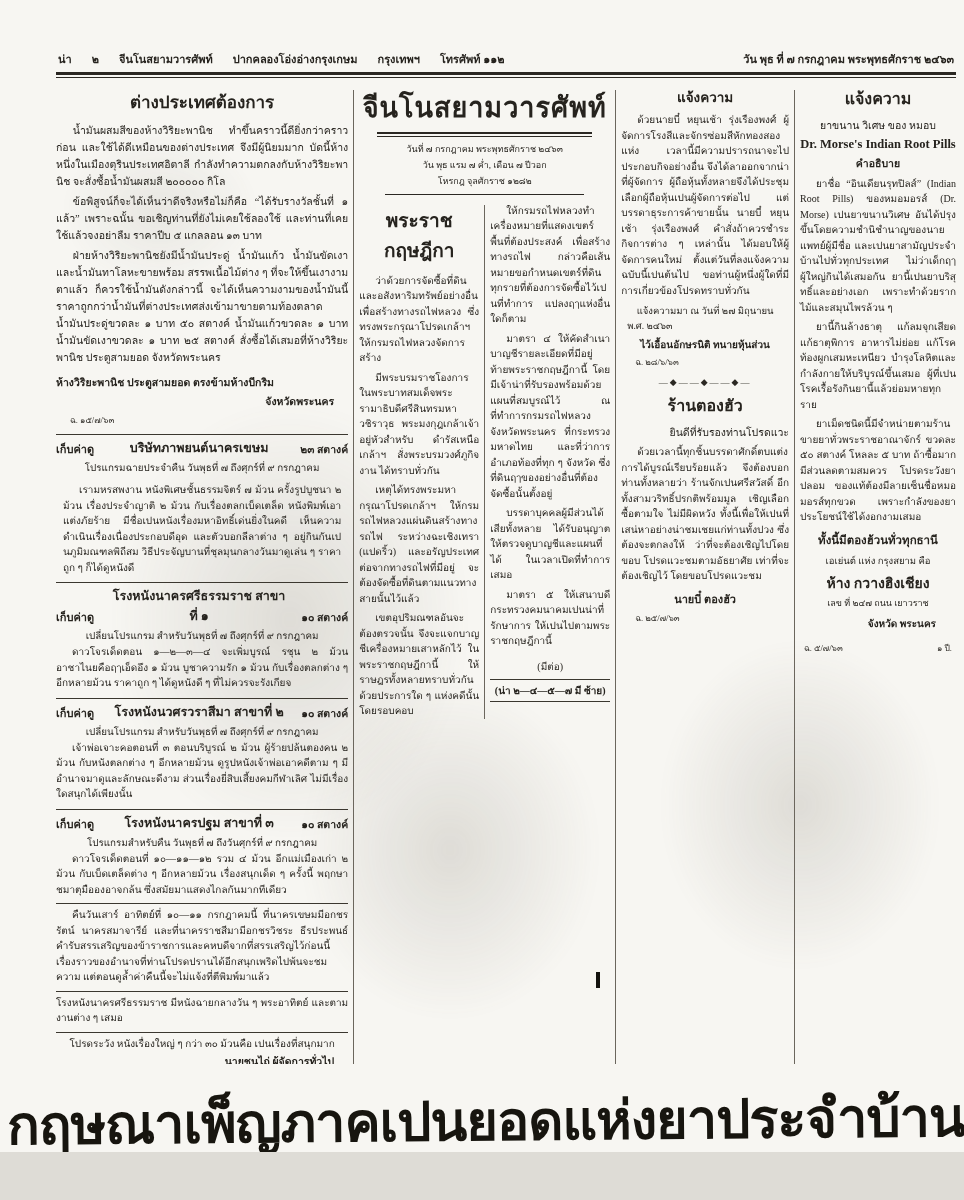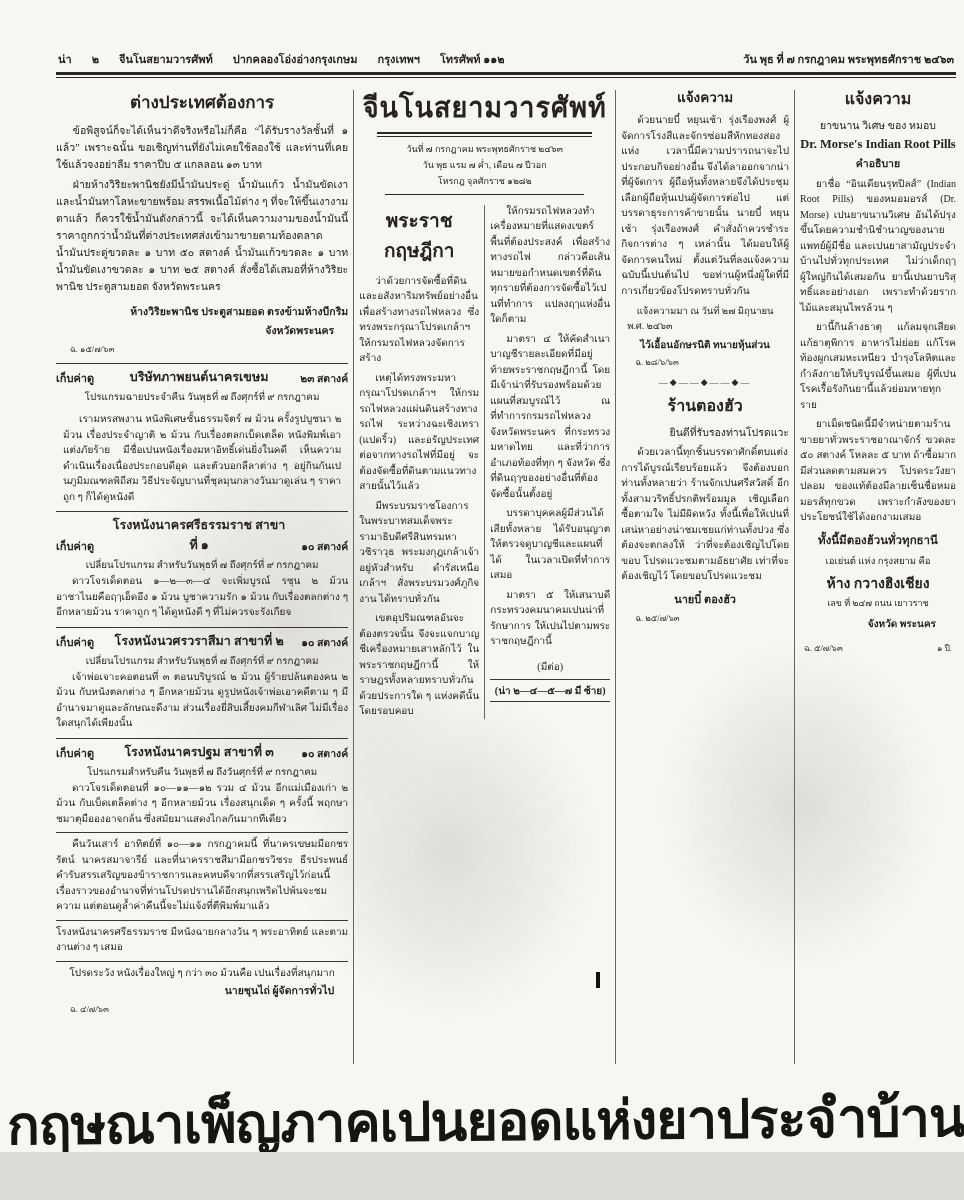--- a/index.html
+++ b/index.html
@@ -14,21 +14,21 @@
 
   
   .cols{display:flex;margin-top:8px;height:978px;overflow:hidden;}
   .vsep{width:1px;background:#6b665d;margin:4px 5px 0 5px;}
   .c1{width:296px;} .c2{width:252px;} .c3{width:170px;} .c4{width:158px;}
 
   .headline1{font-size:17px;font-weight:bold;text-align:center;margin:2px 0 7px;}
   .bodytxt{font-size:10.5px;line-height:1.62;text-align:justify;}
   .bodysm{font-size:10px;line-height:1.55;text-align:justify;}
   .indent{text-indent:1.6em;}
-  .sig-line{text-align:right;font-size:10.5px;font-weight:bold;margin-top:8px;}
+  .sig-line{text-align:left;font-size:10.5px;font-weight:bold;margin-top:8px;}
   .sig-right{text-align:right;font-size:10.5px;font-weight:bold;margin-top:2px;padding-right:14px;}
   .note-sm{font-size:8.5px;margin-top:3px;padding-left:14px;}
 
   .notice{border-top:1px solid #3b372f;margin-top:7px;padding-top:3px;}
   .n-head{display:flex;align-items:flex-end;}
   .n-label{width:56px;font-size:11px;font-weight:bold;}
   .n-title{flex:1;text-align:center;font-size:12.5px;font-weight:bold;}
   .n-price{width:62px;text-align:right;font-size:10.5px;font-weight:bold;}
   .n-sub{text-align:center;font-size:9.8px;margin:2px 0 1px;}
   .rule-thin{border-top:1px solid #3b372f;margin-top:6px;}
@@ -95,20 +95,21 @@
         <span>โทรศัพท์ ๑๑๒</span>
       </div>
       <div>วัน พุธ ที่ ๗ กรกฎาคม พระพุทธศักราช ๒๔๖๓</div>
     </div>
     <div class="rule-double"></div>
 
     <div class="cols">
 
       <div class="c1">
         <div class="headline1">ต่างประเทศต้องการ</div>
+        <p class="bodytxt indent" style="margin:0">น้ำมันผสมสีของห้างวิริยะพานิช ทำขึ้นคราวนี้ดียิ่งกว่าคราวก่อน และใช้ได้ดีเหมือนของต่างประเทศ จึงมีผู้นิยมมาก บัดนี้ห้างหนึ่งในเมืองตุรินประเทศอิตาลี กำลังทำความตกลงกับห้างวิริยะพานิช จะสั่งซื้อน้ำมันผสมสี ๒๐๐๐๐๐ กิโล</p>
         <p class="bodytxt indent" style="margin:3px 0 0">ข้อพิสูจน์ก็จะได้เห็นว่าดีจริงหรือไม่ก็คือ “ได้รับรางวัลชั้นที่ ๑ แล้ว” เพราะฉนั้น ขอเชิญท่านที่ยังไม่เคยใช้ลองใช้ และท่านที่เคยใช้แล้วจงอย่าลืม ราคาปีบ ๕ แกลลอน ๑๓ บาท</p>
         <p class="bodytxt indent" style="margin:3px 0 0">ฝ่ายห้างวิริยะพานิชยังมีน้ำมันประดู่ น้ำมันแก้ว น้ำมันขัดเงา และน้ำมันทาโลหะขายพร้อม สรรพเนื้อไม้ต่าง ๆ ที่จะให้ขึ้นเงางามตาแล้ว ก็ควรใช้น้ำมันดังกล่าวนี้ จะได้เห็นความงามของน้ำมันนี้ ราคาถูกกว่าน้ำมันที่ต่างประเทศส่งเข้ามาขายตามท้องตลาด น้ำมันประดู่ขวดละ ๑ บาท ๕๐ สตางค์ น้ำมันแก้วขวดละ ๑ บาท น้ำมันขัดเงาขวดละ ๑ บาท ๒๕ สตางค์ สั่งซื้อได้เสมอที่ห้างวิริยะพานิช ประตูสามยอด จังหวัดพระนคร</p>
         <div class="sig-line">ห้างวิริยะพานิช ประตูสามยอด ตรงข้ามห้างบีกริม</div>
         <div class="sig-right">จังหวัดพระนคร</div>
         <div class="note-sm">ฉ. ๑๕/๗/๖๓</div>
 
         <div class="notice">
           <div class="n-head">
             <span class="n-label">เก็บค่าดู</span>
             <span class="n-title">บริษัทภาพยนต์นาครเขษม</span>
@@ -167,22 +168,22 @@
           <div>วันที่ ๗ กรกฎาคม พระพุทธศักราช ๒๔๖๓</div>
           <div>วัน พุธ แรม ๗ ค่ำ, เดือน ๗ ปีวอก</div>
           <div>โหรกฎ จุลศักราช ๑๒๘๒</div>
         </div>
         <div class="mast-rule2"></div>
 
         <div class="decree-cols">
           <div class="dc">
             <div class="decree-h">พระราชกฤษฎีกา</div>
             <p class="bodysm indent" style="margin:0">ว่าด้วยการจัดซื้อที่ดิน และอสังหาริมทรัพย์อย่างอื่น เพื่อสร้างทางรถไฟหลวง ซึ่งทรงพระกรุณาโปรดเกล้าฯ ให้กรมรถไฟหลวงจัดการสร้าง</p>
+            <p class="bodysm indent" style="margin:4px 0 0">มีพระบรมราชโองการ ในพระบาทสมเด็จพระรามาธิบดีศรีสินทรมหาวชิราวุธ พระมงกุฎเกล้าเจ้าอยู่หัวสำหรับ ดำรัสเหนือเกล้าฯ สั่งพระบรมวงศ์ภูกิจงาน ได้ทราบทั่วกัน</p>
             <p class="bodysm indent" style="margin:4px 0 0">เหตุได้ทรงพระมหากรุณาโปรดเกล้าฯ ให้กรมรถไฟหลวงแผ่นดินสร้างทางรถไฟ ระหว่างฉะเชิงเทรา (แปดริ้ว) และอรัญประเทศ ต่อจากทางรถไฟที่มีอยู่ จะต้องจัดซื้อที่ดินตามแนวทางสายนั้นไว้แล้ว</p>
-            <p class="bodysm indent" style="margin:4px 0 0">มีพระบรมราชโองการ ในพระบาทสมเด็จพระรามาธิบดีศรีสินทรมหาวชิราวุธ พระมงกุฎเกล้าเจ้าอยู่หัวสำหรับ ดำรัสเหนือเกล้าฯ สั่งพระบรมวงศ์ภูกิจงาน ได้ทราบทั่วกัน</p>
             <p class="bodysm indent" style="margin:4px 0 0">เขตอุปริมณฑลอันจะต้องตรวจนั้น จึงจะแจกบาญชีเครื่องหมายเสาหลักไว้ ในพระราชกฤษฎีกานี้ ให้ราษฎรทั้งหลายทราบทั่วกัน ด้วยประการใด ๆ แห่งคดีนั้นโดยรอบคอบ</p>
           </div>
           <div class="vsep"></div>
           <div class="dc">
             <p class="bodysm indent" style="margin:2px 0 0">ให้กรมรถไฟหลวงทำเครื่องหมายที่แสดงเขตร์พื้นที่ต้องประสงค์ เพื่อสร้างทางรถไฟ กล่าวคือเส้นหมายขอกำหนดเขตร์ที่ดินทุกรายที่ต้องการจัดซื้อไว้เปนที่ทำการ แปลงฤๅแห่งอื่นใดก็ตาม</p>
             <p class="bodysm indent" style="margin:4px 0 0">มาตรา ๔ ให้คัดสำเนาบาญชีรายละเอียดที่มีอยู่ท้ายพระราชกฤษฎีกานี้ โดยมีเจ้าน่าที่รับรองพร้อมด้วยแผนที่สมบูรณ์ไว้ ณ ที่ทำการกรมรถไฟหลวงจังหวัดพระนคร ที่กระทรวงมหาดไทย และที่ว่าการอำเภอท้องที่ทุก ๆ จังหวัด ซึ่งที่ดินฤๅของอย่างอื่นที่ต้องจัดซื้อนั้นตั้งอยู่</p>
             <p class="bodysm indent" style="margin:4px 0 0">บรรดาบุคคลผู้มีส่วนได้เสียทั้งหลาย ได้รับอนุญาตให้ตรวจดูบาญชีและแผนที่ได้ ในเวลาเปิดที่ทำการเสมอ</p>
             <p class="bodysm indent" style="margin:4px 0 0">มาตรา ๕ ให้เสนาบดีกระทรวงคมนาคมเปนน่าที่รักษาการ ให้เปนไปตามพระราชกฤษฎีกานี้</p>
             <div class="more-line">(มีต่อ)</div>
             <div class="pageref">(น่า ๒—๔—๕—๗ มี ซ้าย)</div>

